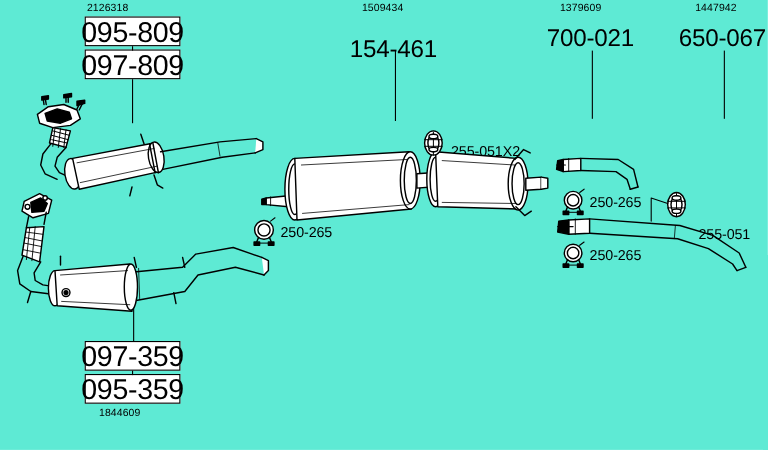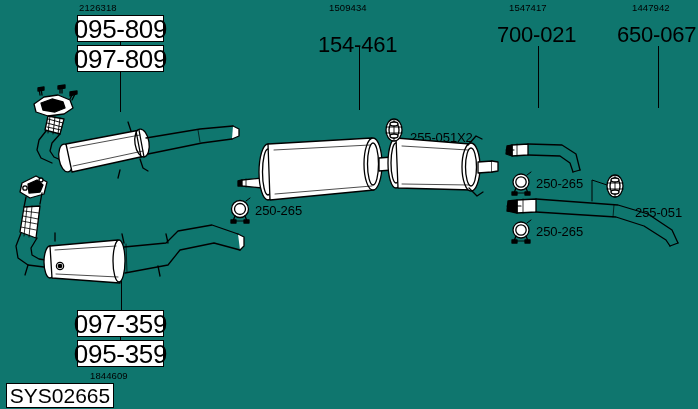--- a/index.html
+++ b/index.html
@@ -4,21 +4,21 @@
 <title>Exhaust System Diagram</title>
 <style>
   html,body{margin:0;padding:0;background:#ffffff;}
   body{
     width:698px;height:409px;
     font-family:"Liberation Sans","DejaVu Sans",sans-serif;
     color:#000;
     overflow:hidden;
     position:relative;
   }
-  #stage{position:relative;width:698px;height:409px;background:#0f766e;}
+  #stage{position:relative;width:698px;height:409px;background:#5eead4;}
 
   
   .partbox{
     position:absolute;
     border:1.6px solid #000;
     background:#fff;
     display:flex;align-items:center;justify-content:center;
     font-size:26px;
     font-weight:400;
     letter-spacing:-0.3px;
@@ -62,21 +62,21 @@
   }
   svg.art{position:absolute;left:0;top:0;overflow:visible;}
 </style>
 </head>
 <body>
 
 <div id="stage">
 
   <div class="oenum" style="left:79px;top:2px;">2126318</div>
   <div class="oenum" style="left:329px;top:2px;">1509434</div>
-  <div class="oenum" style="left:509px;top:2px;">1547417</div>
+  <div class="oenum" style="left:509px;top:2px;">1379609</div>
   <div class="oenum" style="left:632px;top:2px;">1447942</div>
 
   <div class="partbox" style="left:77px;top:15px;width:87px;height:27px;">095-809</div>
   <div class="partbox" style="left:77px;top:45px;width:87px;height:27px;">097-809</div>
   <div class="vline" style="left:120px;top:42px;height:4px;"></div>
   <div class="vline" style="left:120px;top:72px;height:40px;"></div>
 
   <div class="bignum" style="left:318px;top:32px;">154-461</div>
   <div class="vline" style="left:359px;top:46px;height:64px;"></div>
 
@@ -86,21 +86,20 @@
   <div class="bignum" style="left:617px;top:22px;">650-067</div>
   <div class="vline" style="left:658px;top:46px;height:62px;"></div>
 
   <div class="vline" style="left:121px;top:272px;height:38px;"></div>
   <div class="partbox" style="left:77px;top:310px;width:87px;height:27px;">097-359</div>
   <div class="partbox" style="left:77px;top:340px;width:87px;height:27px;">095-359</div>
   <div class="vline" style="left:120px;top:337px;height:4px;"></div>
 
   <div class="oenum" style="left:90px;top:370px;">1844609</div>
 
-  <div class="sysbox" style="left:6px;top:383px;width:108px;height:25px;">SYS02665</div>
 
   <div class="smalllabel" style="left:255px;top:203px;">250-265</div>
   <div class="smalllabel" style="left:410px;top:130px;">255-051X2</div>
   <div class="smalllabel" style="left:536px;top:176px;">250-265</div>
   <div class="smalllabel" style="left:536px;top:224px;">250-265</div>
   <div class="smalllabel" style="left:635px;top:181px;margin-top:24px;">255-051</div>
 
   <svg class="art" width="698" height="409" viewBox="0 0 698 409" aria-hidden="true">
     <g fill="none" stroke="#000" stroke-width="1.3" stroke-linejoin="round" stroke-linecap="round">
 

